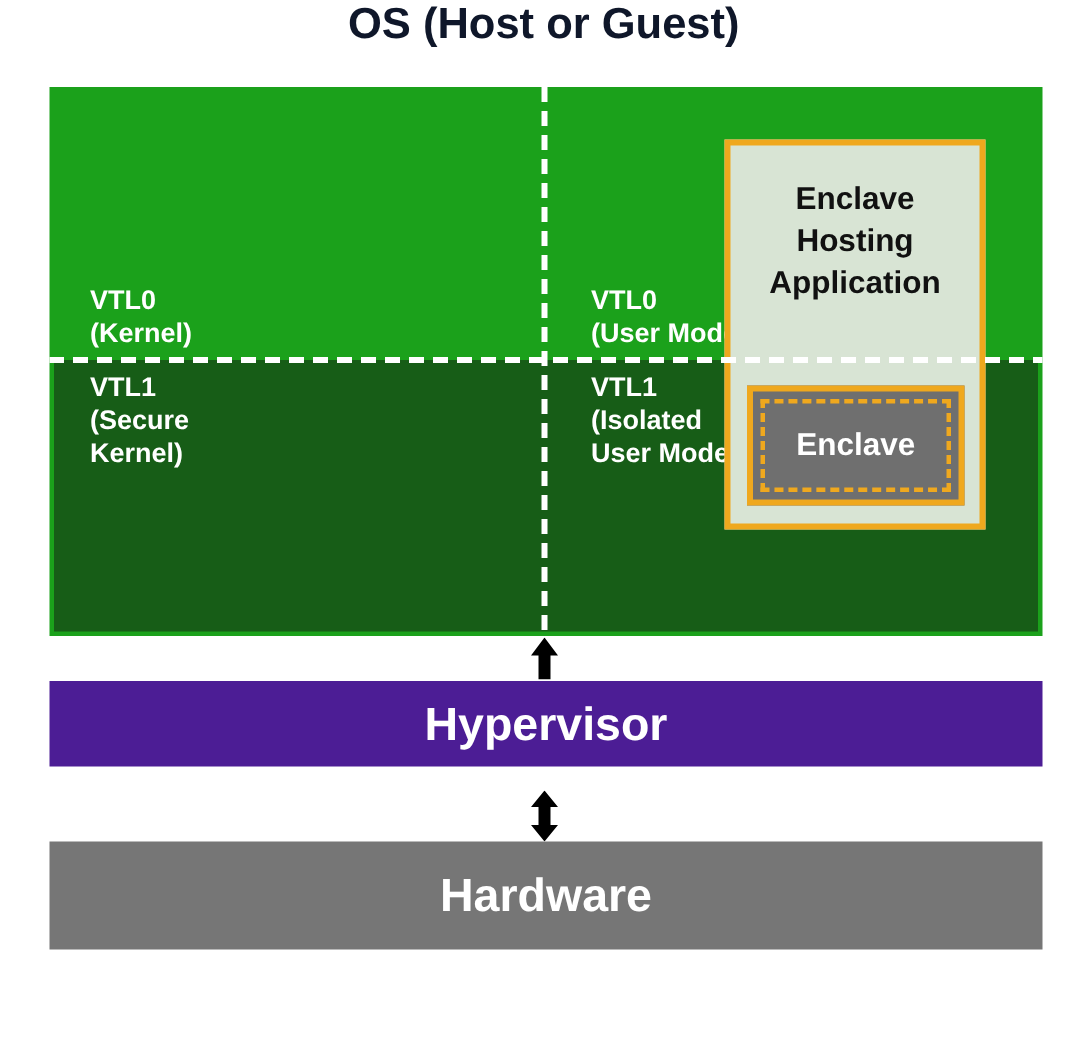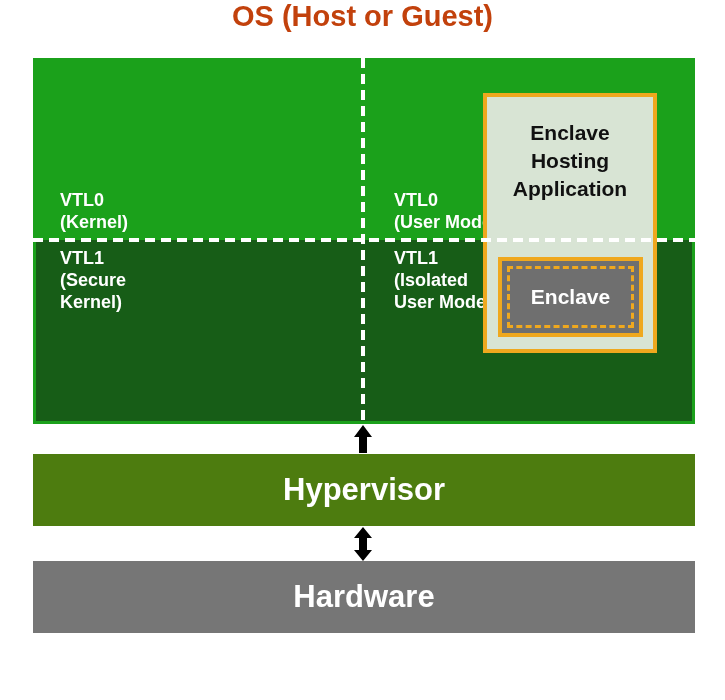--- a/index.html
+++ b/index.html
@@ -9,21 +9,21 @@
     font-family: "Liberation Sans", sans-serif;
     position: relative;
     overflow: hidden;
   }
   .stage { position: absolute; inset: 0; }
 
   .title {
     position: absolute;
     left: 0; top: 11; width: 725px;
     text-align: center;
-    font-size: 29px; font-weight: bold; color: #c2410c;
+    font-size: 29px; font-weight: bold; color: #0f172a;
     letter-spacing: 0px;
   }
 
   
   .os-box {
     position: absolute;
     left: 33px; top: 58px; width: 662px; height: 366px;
     background: #1BA11B; 
   }
   .vtl1-half {
@@ -96,21 +96,21 @@
   .arrow-os-hv { left: 354px; top: 425px; }
   .arrow-hv-hw { left: 354px; top: 527px; }
 
   
   .bar {
     position: absolute;
     left: 33px; width: 662px;
     display: flex; align-items: center; justify-content: center;
     color: #ffffff; font-weight: bold; font-size: 31px;
   }
-  .hypervisor-bar { top: 454px; height: 72px; background: #4d7c0f; }
+  .hypervisor-bar { top: 454px; height: 57px; background: #4c1d95; }
   .hardware-bar   { top: 561px; height: 72px; background: #767676; justify-content: center; }
 </style>
 </head>
 <body>
 
 <div class="stage">
 
   <div class="title">OS (Host or Guest)</div>
 
   <div class="os-box">

